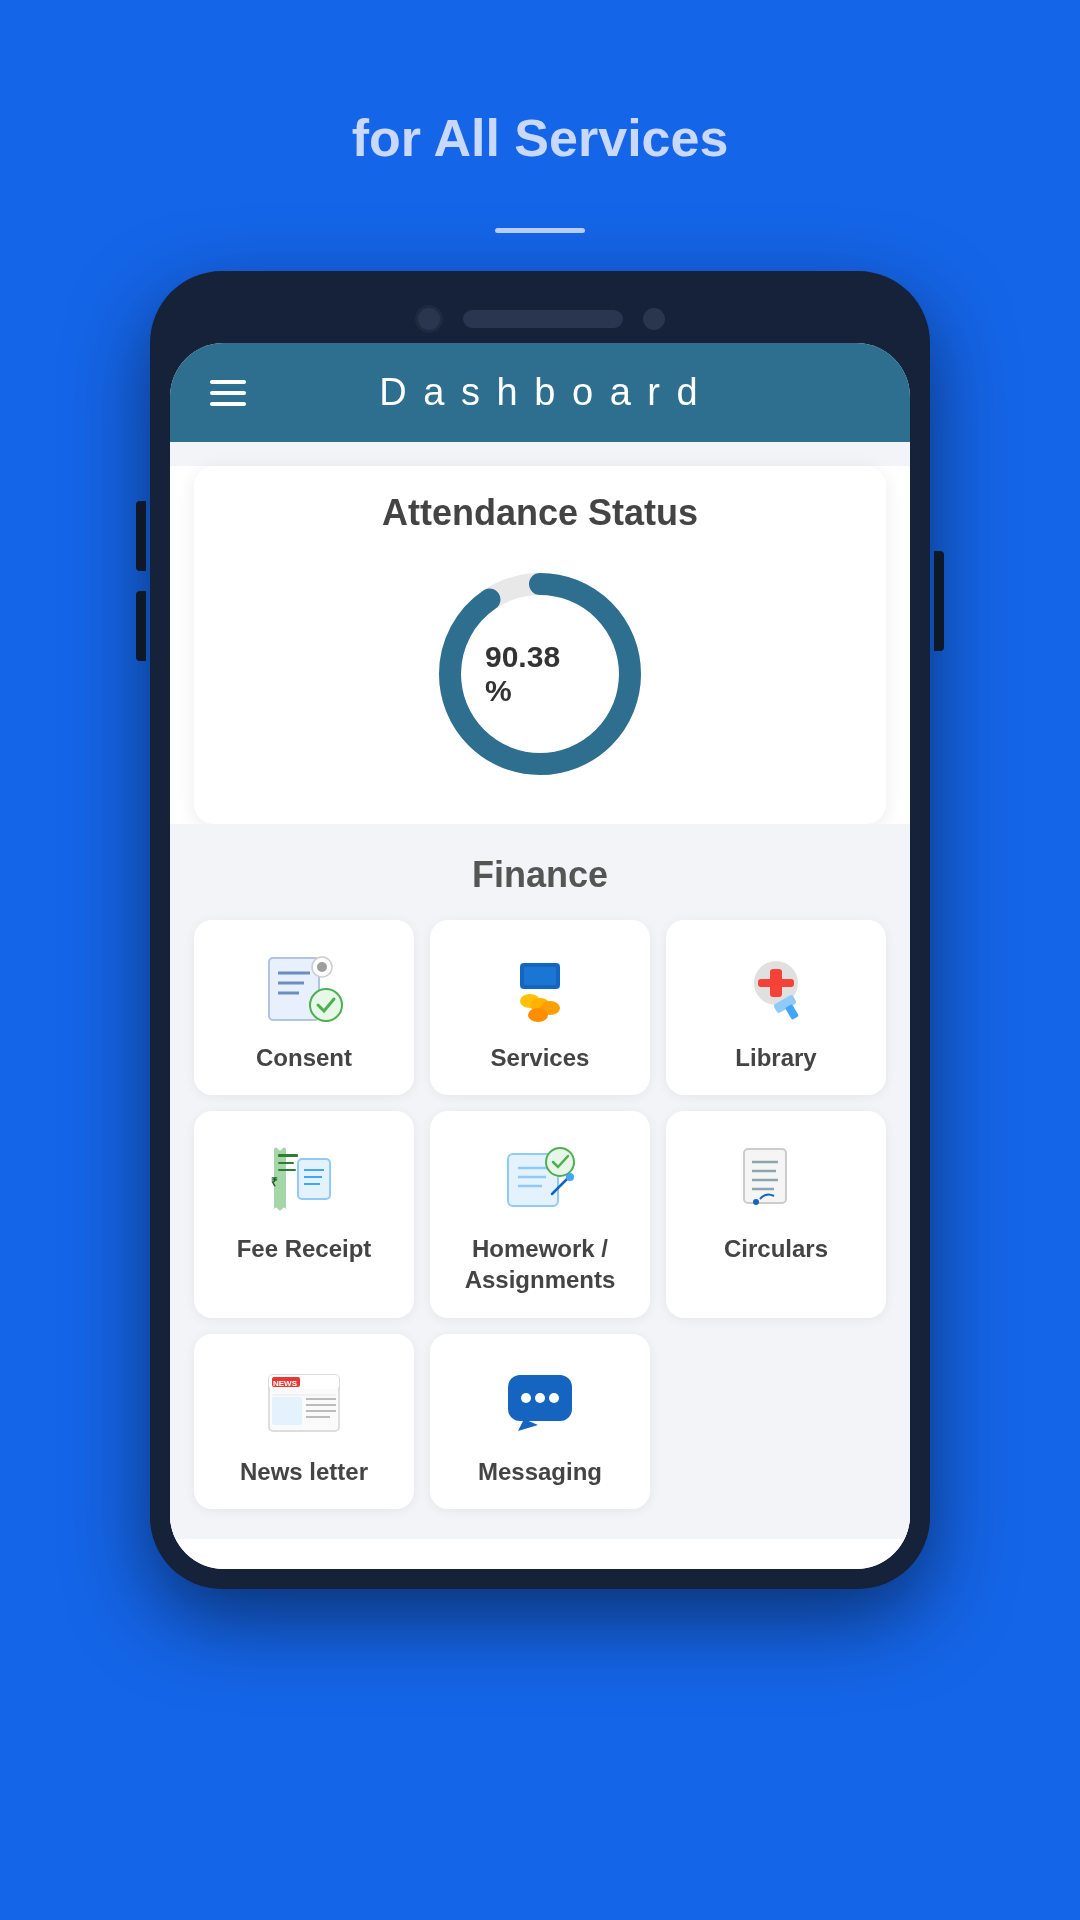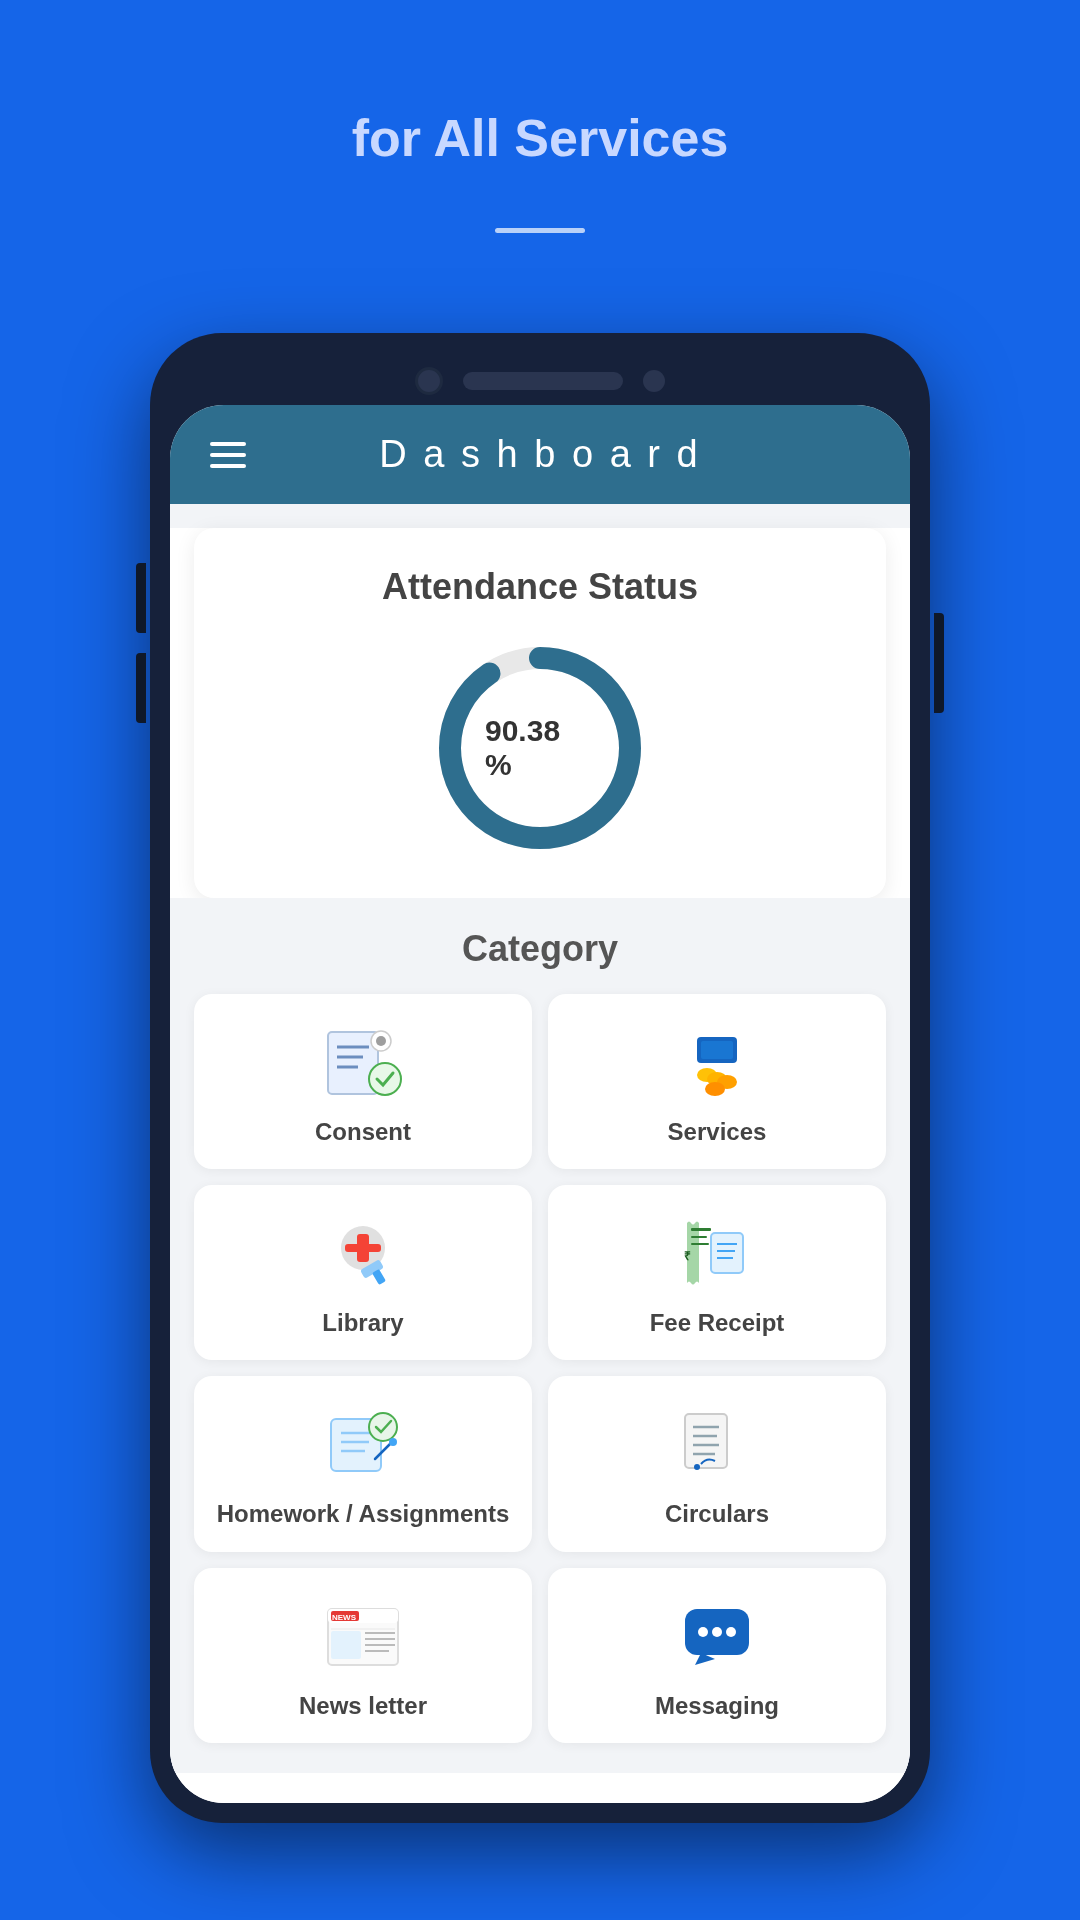--- a/index.html
+++ b/index.html
@@ -42,21 +42,21 @@
     .divider {
       width: 90px;
       height: 5px;
       background: rgba(255,255,255,0.7);
       border-radius: 3px;
       margin: 60px auto 0;
     }
 
     
     .phone-wrapper {
-      margin-top: 100px;
+      margin-top: 38px;
       width: 780px;
       position: relative;
     }
 
     .phone-frame {
       width: 780px;
       min-height: 1300px;
       background: #16213a;
       border-radius: 72px;
       padding: 20px;
@@ -168,21 +168,21 @@
     .screen-content {
       background: white;
       padding: 0 0 30px;
     }
 
     
     .attendance-card {
       background: white;
       margin: 24px 24px 0;
       border-radius: 20px;
-      padding: 38px 20px 40px;
+      padding: 26px 20px 40px;
       box-shadow: 0 4px 20px rgba(0,0,0,0.08);
       display: flex;
       flex-direction: column;
       align-items: center;
     }
 
     .attendance-title {
       font-size: 36px;
       font-weight: 700;
       color: #444;
@@ -236,21 +236,21 @@
     .category-title {
       font-size: 36px;
       font-weight: 600;
       color: #555;
       text-align: center;
       margin-bottom: 24px;
     }
 
     .category-grid {
       display: grid;
-      grid-template-columns: repeat(2, 1fr);
+      grid-template-columns: repeat(3, 1fr);
       gap: 16px;
     }
 
     .category-item {
       background: white;
       border-radius: 18px;
       padding: 28px 16px 22px;
       display: flex;
       flex-direction: column;
       align-items: center;
@@ -321,21 +321,21 @@
           <div class="donut-container">
             <svg class="donut-svg" viewBox="0 0 220 220">
               <circle class="donut-bg" cx="110" cy="110" r="90"></circle>
               <circle class="donut-progress" cx="110" cy="110" r="90"></circle>
             </svg>
             <div class="donut-center-text">90.38 %</div>
           </div>
         </div>
 
         <div class="category-section">
-          <div class="category-title">Category</div>
+          <div class="category-title">Finance</div>
 
           <div class="category-grid">
 
             <div class="category-item">
               <div class="category-icon">
                 <svg viewBox="0 0 80 70" class="icon-svg">
                   <rect x="5" y="5" width="50" height="62" rx="4" fill="#e8f0fe" stroke="#b0c4de" stroke-width="2"></rect>
                   <line x1="14" y1="20" x2="46" y2="20" stroke="#6c8ebf" stroke-width="3"></line>
                   <line x1="14" y1="30" x2="40" y2="30" stroke="#6c8ebf" stroke-width="3"></line>
                   <line x1="14" y1="40" x2="35" y2="40" stroke="#6c8ebf" stroke-width="3"></line>

